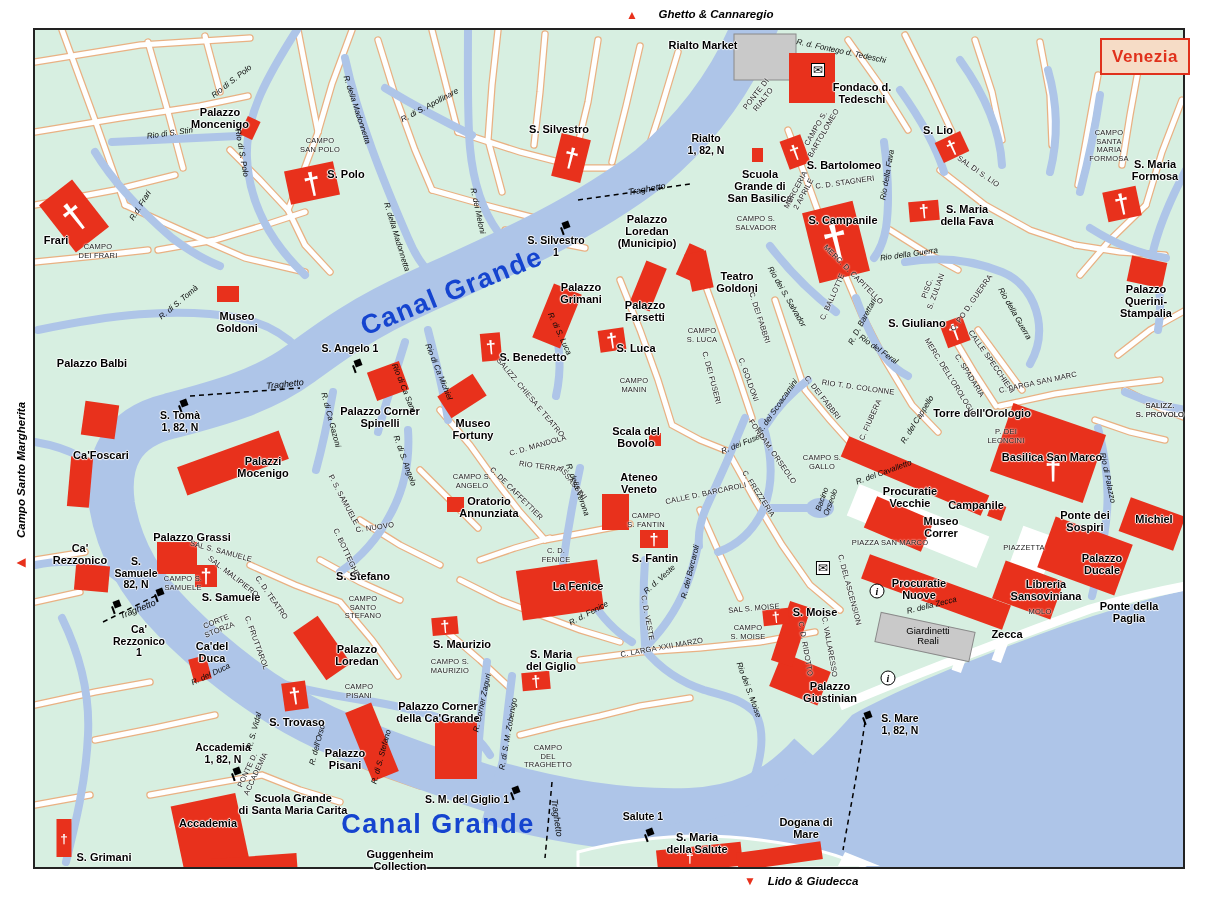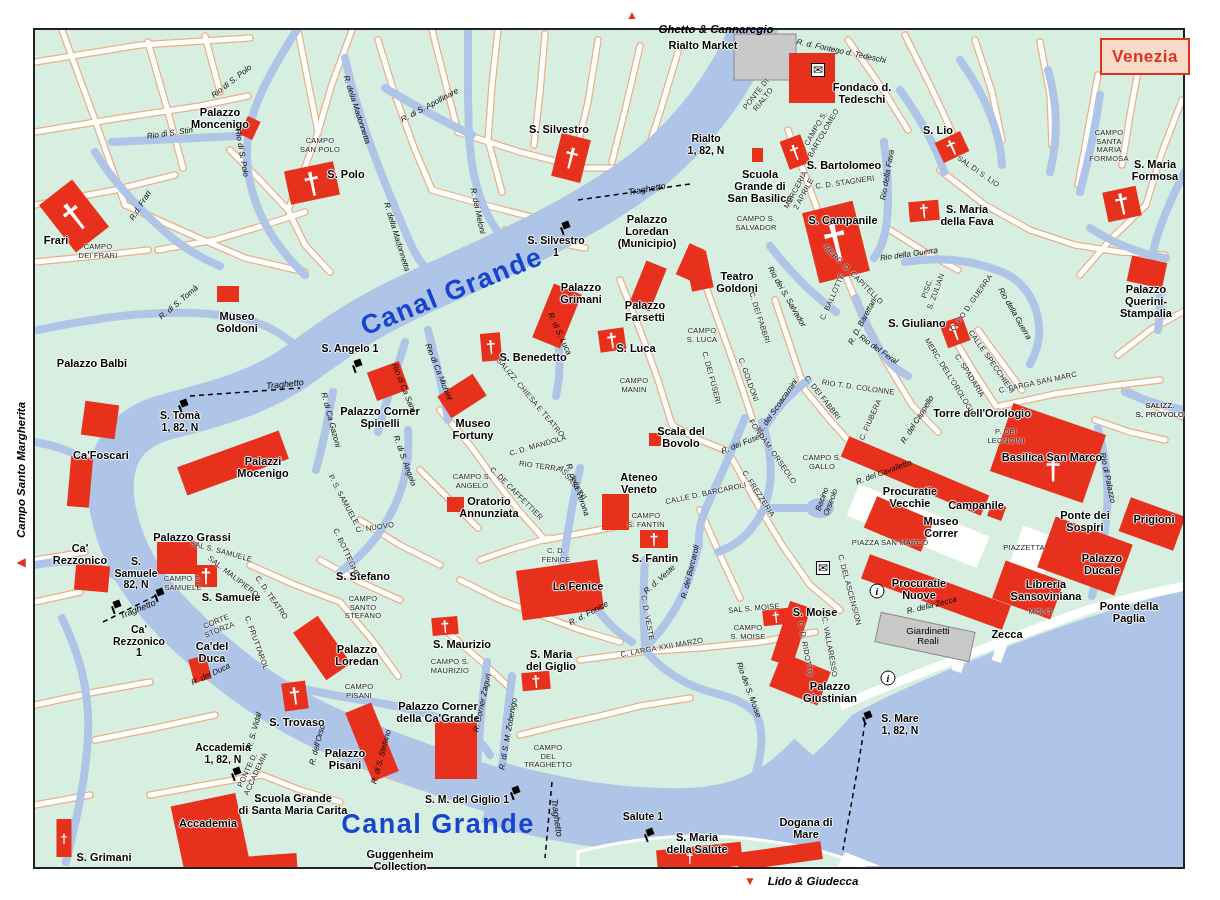--- a/index.html
+++ b/index.html
@@ -228,21 +228,21 @@
         <path d="M865,722 C858,770 850,810 843,850"></path>
       </g>
     </g>
   </svg>
 
   <div id="frame"></div>
   <div id="venezia-box">
     <span>Venezia</span>
   </div>
   <div id="labels">
-      <div class="lbl edge" style="left: 716px; top: 29px; transform: translate(-50%, -50%) rotate(0deg);">Ghetto &amp; Cannaregio</div>
+      <div class="lbl edge" style="left: 716px; top: 14px; transform: translate(-50%, -50%) rotate(0deg);">Ghetto &amp; Cannaregio</div>
       <div class="lbl edge" style="left: 813px; top: 881px; transform: translate(-50%, -50%) rotate(0deg);">Lido &amp; Giudecca</div>
       <div class="lbl edge" style="left: 21px; top: 470px; transform: translate(-50%, -50%) rotate(-90deg);">Campo Santo Margherita</div>
       <div class="lbl lm" style="left: 220px; top: 118px; transform: translate(-50%, -50%) rotate(0deg);">Palazzo
 Moncenigo</div>
       <div class="lbl lm" style="left: 346px; top: 174px; transform: translate(-50%, -50%) rotate(0deg);">S. Polo</div>
       <div class="lbl lm" style="left: 56px; top: 240px; transform: translate(-50%, -50%) rotate(0deg);">Frari</div>
       <div class="lbl cap" style="left: 98px; top: 252px; transform: translate(-50%, -50%) rotate(0deg);">CAMPO
 DEI FRARI</div>
       <div class="lbl cap" style="left: 320px; top: 146px; transform: translate(-50%, -50%) rotate(0deg);">CAMPO
 SAN POLO</div>
@@ -268,21 +268,21 @@
       <div class="lbl lm" style="left: 533px; top: 357px; transform: translate(-50%, -50%) rotate(0deg);">S. Benedetto</div>
       <div class="lbl lm" style="left: 581px; top: 293px; transform: translate(-50%, -50%) rotate(0deg);">Palazzo
 Grimani</div>
       <div class="lbl lm" style="left: 645px; top: 311px; transform: translate(-50%, -50%) rotate(0deg);">Palazzo
 Farsetti</div>
       <div class="lbl lm" style="left: 636px; top: 348px; transform: translate(-50%, -50%) rotate(0deg);">S. Luca</div>
       <div class="lbl cap" style="left: 702px; top: 336px; transform: translate(-50%, -50%) rotate(0deg);">CAMPO
 S. LUCA</div>
       <div class="lbl cap" style="left: 634px; top: 386px; transform: translate(-50%, -50%) rotate(0deg);">CAMPO
 MANIN</div>
-      <div class="lbl lm" style="left: 681px; top: 437px; transform: translate(-50%, -50%) rotate(0deg);">Scala del
+      <div class="lbl lm" style="left: 636px; top: 437px; transform: translate(-50%, -50%) rotate(0deg);">Scala del
 Bovolo</div>
       <div class="lbl lm" style="left: 639px; top: 483px; transform: translate(-50%, -50%) rotate(0deg);">Ateneo
 Veneto</div>
       <div class="lbl lm" style="left: 489px; top: 507px; transform: translate(-50%, -50%) rotate(0deg);">Oratorio
 Annunziata</div>
       <div class="lbl cap" style="left: 472px; top: 482px; transform: translate(-50%, -50%) rotate(0deg);">CAMPO S.
 ANGELO</div>
       <div class="lbl lm" style="left: 578px; top: 586px; transform: translate(-50%, -50%) rotate(0deg);">La Fenice</div>
       <div class="lbl lm" style="left: 655px; top: 558px; transform: translate(-50%, -50%) rotate(0deg);">S. Fantin</div>
       <div class="lbl cap" style="left: 646px; top: 521px; transform: translate(-50%, -50%) rotate(0deg);">CAMPO
@@ -377,21 +377,21 @@
       <div class="lbl lm" style="left: 1052px; top: 457px; transform: translate(-50%, -50%) rotate(0deg);">Basilica San Marco</div>
       <div class="lbl lm" style="left: 910px; top: 497px; transform: translate(-50%, -50%) rotate(0deg);">Procuratie
 Vecchie</div>
       <div class="lbl lm" style="left: 976px; top: 505px; transform: translate(-50%, -50%) rotate(0deg);">Campanile</div>
       <div class="lbl lm" style="left: 941px; top: 527px; transform: translate(-50%, -50%) rotate(0deg);">Museo
 Correr</div>
       <div class="lbl cap" style="left: 890px; top: 543px; transform: translate(-50%, -50%) rotate(0deg);">PIAZZA SAN MARCO</div>
       <div class="lbl cap" style="left: 1024px; top: 548px; transform: translate(-50%, -50%) rotate(0deg);">PIAZZETTA</div>
       <div class="lbl lm" style="left: 1085px; top: 521px; transform: translate(-50%, -50%) rotate(0deg);">Ponte dei
 Sospiri</div>
-      <div class="lbl lm" style="left: 1154px; top: 519px; transform: translate(-50%, -50%) rotate(0deg);">Prigioni</div>
+      <div class="lbl lm" style="left: 1154px; top: 519px; transform: translate(-50%, -50%) rotate(0deg);">Michiel</div>
       <div class="lbl lm" style="left: 1102px; top: 564px; transform: translate(-50%, -50%) rotate(0deg);">Palazzo
 Ducale</div>
       <div class="lbl lm" style="left: 1046px; top: 590px; transform: translate(-50%, -50%) rotate(0deg);">Libreria
 Sansoviniana</div>
       <div class="lbl cap" style="left: 1040px; top: 612px; transform: translate(-50%, -50%) rotate(0deg);">MOLO</div>
       <div class="lbl lm" style="left: 1007px; top: 634px; transform: translate(-50%, -50%) rotate(0deg);">Zecca</div>
       <div class="lbl gray-lbl" style="left: 928px; top: 636px; transform: translate(-50%, -50%) rotate(0deg);">Giardinetti
 Reali</div>
       <div class="lbl lm" style="left: 919px; top: 589px; transform: translate(-50%, -50%) rotate(0deg);">Procuratie
 Nuove</div>

